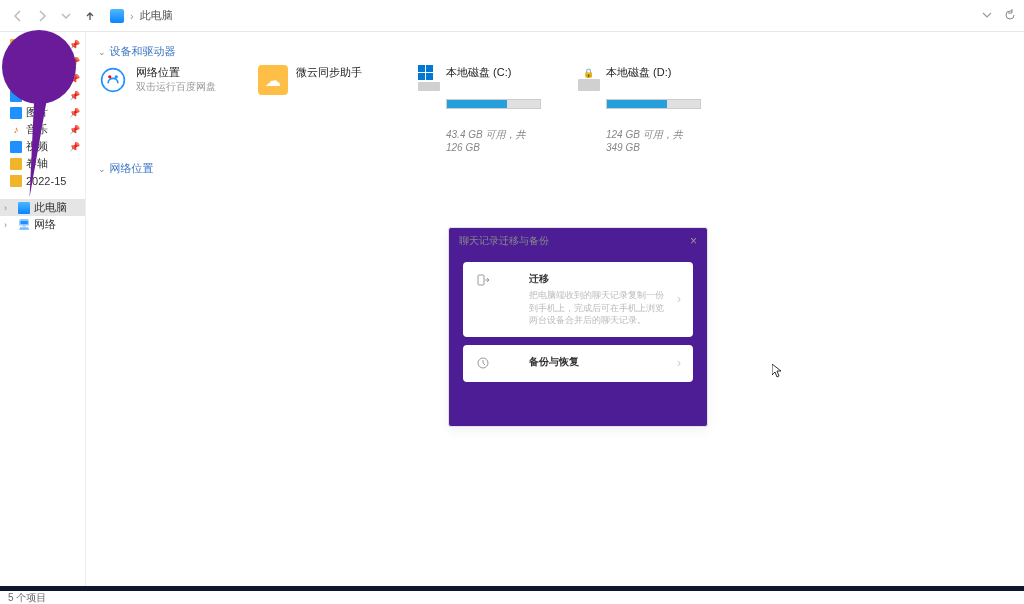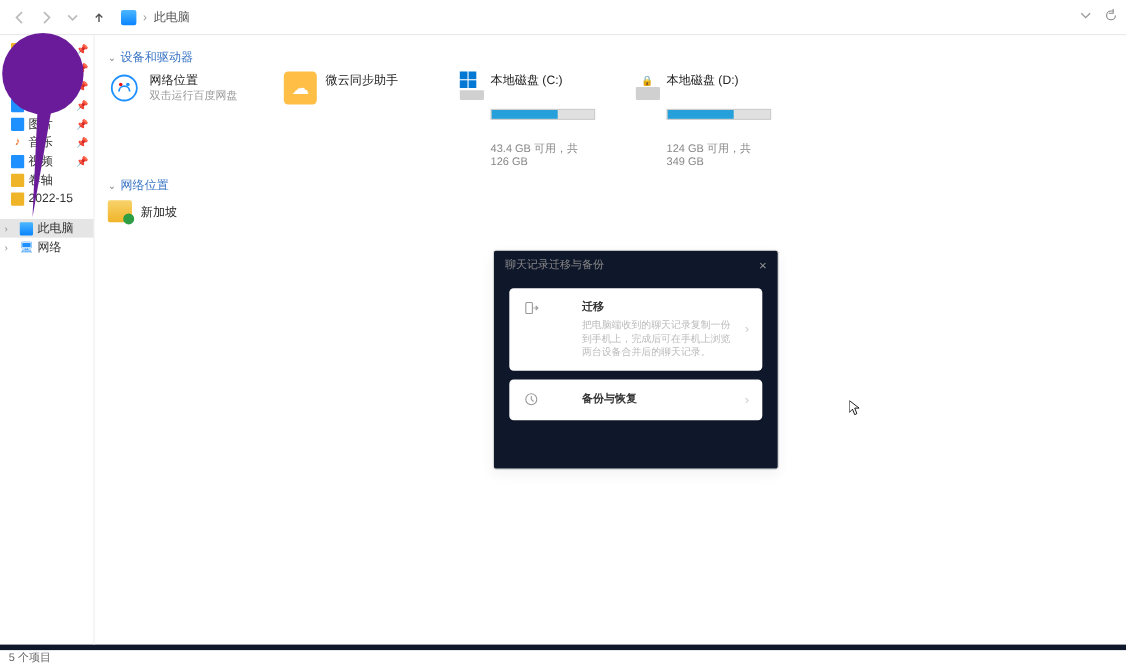--- a/index.html
+++ b/index.html
@@ -74,33 +74,33 @@
 .drive-tile { display:flex; gap:6px; width:120px; }
 .drive-tile .dico { width:22px; height:26px; display:flex; flex-direction:column; justify-content:flex-end; }
 .drive-tile .dico .diskbox { width:22px; height:12px; background:#d0d0d0; border-radius:1px; position:relative; }
 .drive-tile .dico .winlogo { display:grid; grid-template-columns:7px 7px; grid-template-rows:7px 7px; gap:1px; margin-bottom:2px; }
 .drive-tile .dico .winlogo span { background:#0078d4; }
 .drive-tile .dico .lock { font-size:9px; color:#888; text-align:center; margin-bottom:1px; }
 .drive-tile .info { display:flex; flex-direction:column; gap:19px; }
 .drive-tile .name { font-size:11px; color:#222; }
 .drive-tile .bar { width:95px; height:10px; background:#e0e0e0; border:1px solid #ccc; position:relative; }
 .drive-tile .bar .fill { height:100%; background:#26a0da; }
-.drive-tile .sub { font-size:10px; color:#888; }
+.drive-tile .sub { font-size:10px; color:#888;font-style:italic; }
 
 .net-tile { display:flex; gap:8px; align-items:center; }
 .net-tile .ic { width:22px; height:20px; background:linear-gradient(180deg,#f8d36b,#f0b429); border-radius:2px; position:relative; }
 .net-tile .ic::after { content:""; position:absolute; right:-2px; bottom:-2px; width:10px; height:10px; background:#2e9e44; border-radius:50%; }
 .net-tile .title { font-size:11px; color:#222; }
 
 
 .dialog {
   position: absolute;
   left: 362px; top: 195px;
   width: 260px; height: 200px;
-  background: #0f172a;
+  background: #4c1d95;
   border: 1px solid #e2e2e2;
   border-radius: 3px;
   box-shadow: 0 4px 12px rgba(0,0,0,0.05);
 }
 .dialog .hdr { display:flex; justify-content:space-between; align-items:center; padding:6px 10px; font-size:10px; color:#888; }
 .dialog .hdr .x { cursor:pointer; color:#999; font-size:12px; }
 .dialog .card {
   background:#fff; margin:8px 14px; border-radius:4px; padding:10px 12px;
   display:flex; align-items:flex-start; gap:8px; position:relative;
   box-shadow: 0 1px 2px rgba(0,0,0,0.04);
@@ -306,26 +306,20 @@
             </div>
           <span class="sub">124 GB 可用，共 349 GB</span>
         </div>
       </div>
     </div>
 
     <div class="section-title">
       <span class="tri">⌄</span>
       <span>网络位置</span>
     </div>
-    <div class="row">
-      <div class="net-tile">
-        <div class="ic"></div>
-        <span class="title">新加坡</span>
-      </div>
-    </div>
 
     <div class="dialog">
       <div class="hdr">
         <span>聊天记录迁移与备份</span>
         <span class="x">×</span>
       </div>
       <div class="card">
         <div class="cico">
           <svg width="14" height="14" viewBox="0 0 14 14">
               <rect x="2" y="2" width="6" height="10" rx="1" stroke="#999" fill="none"></rect>

